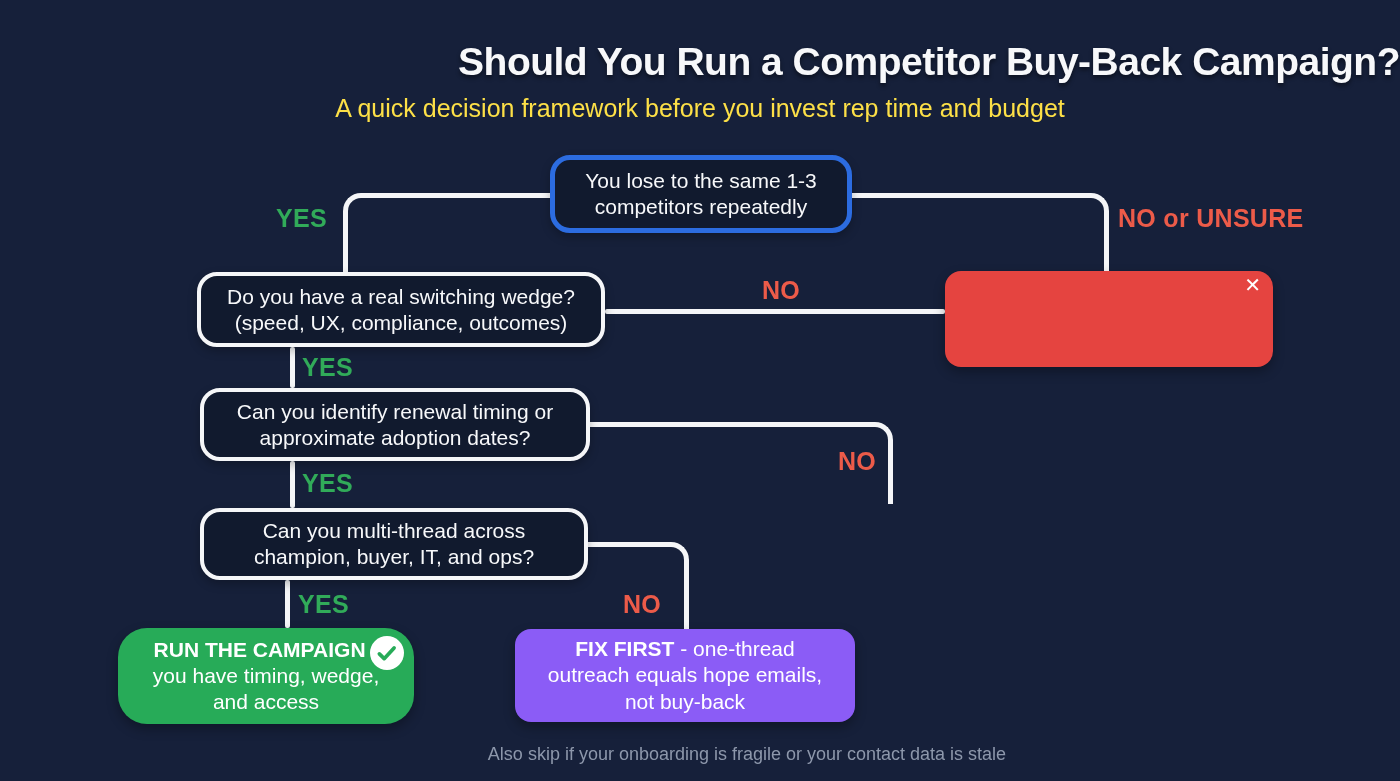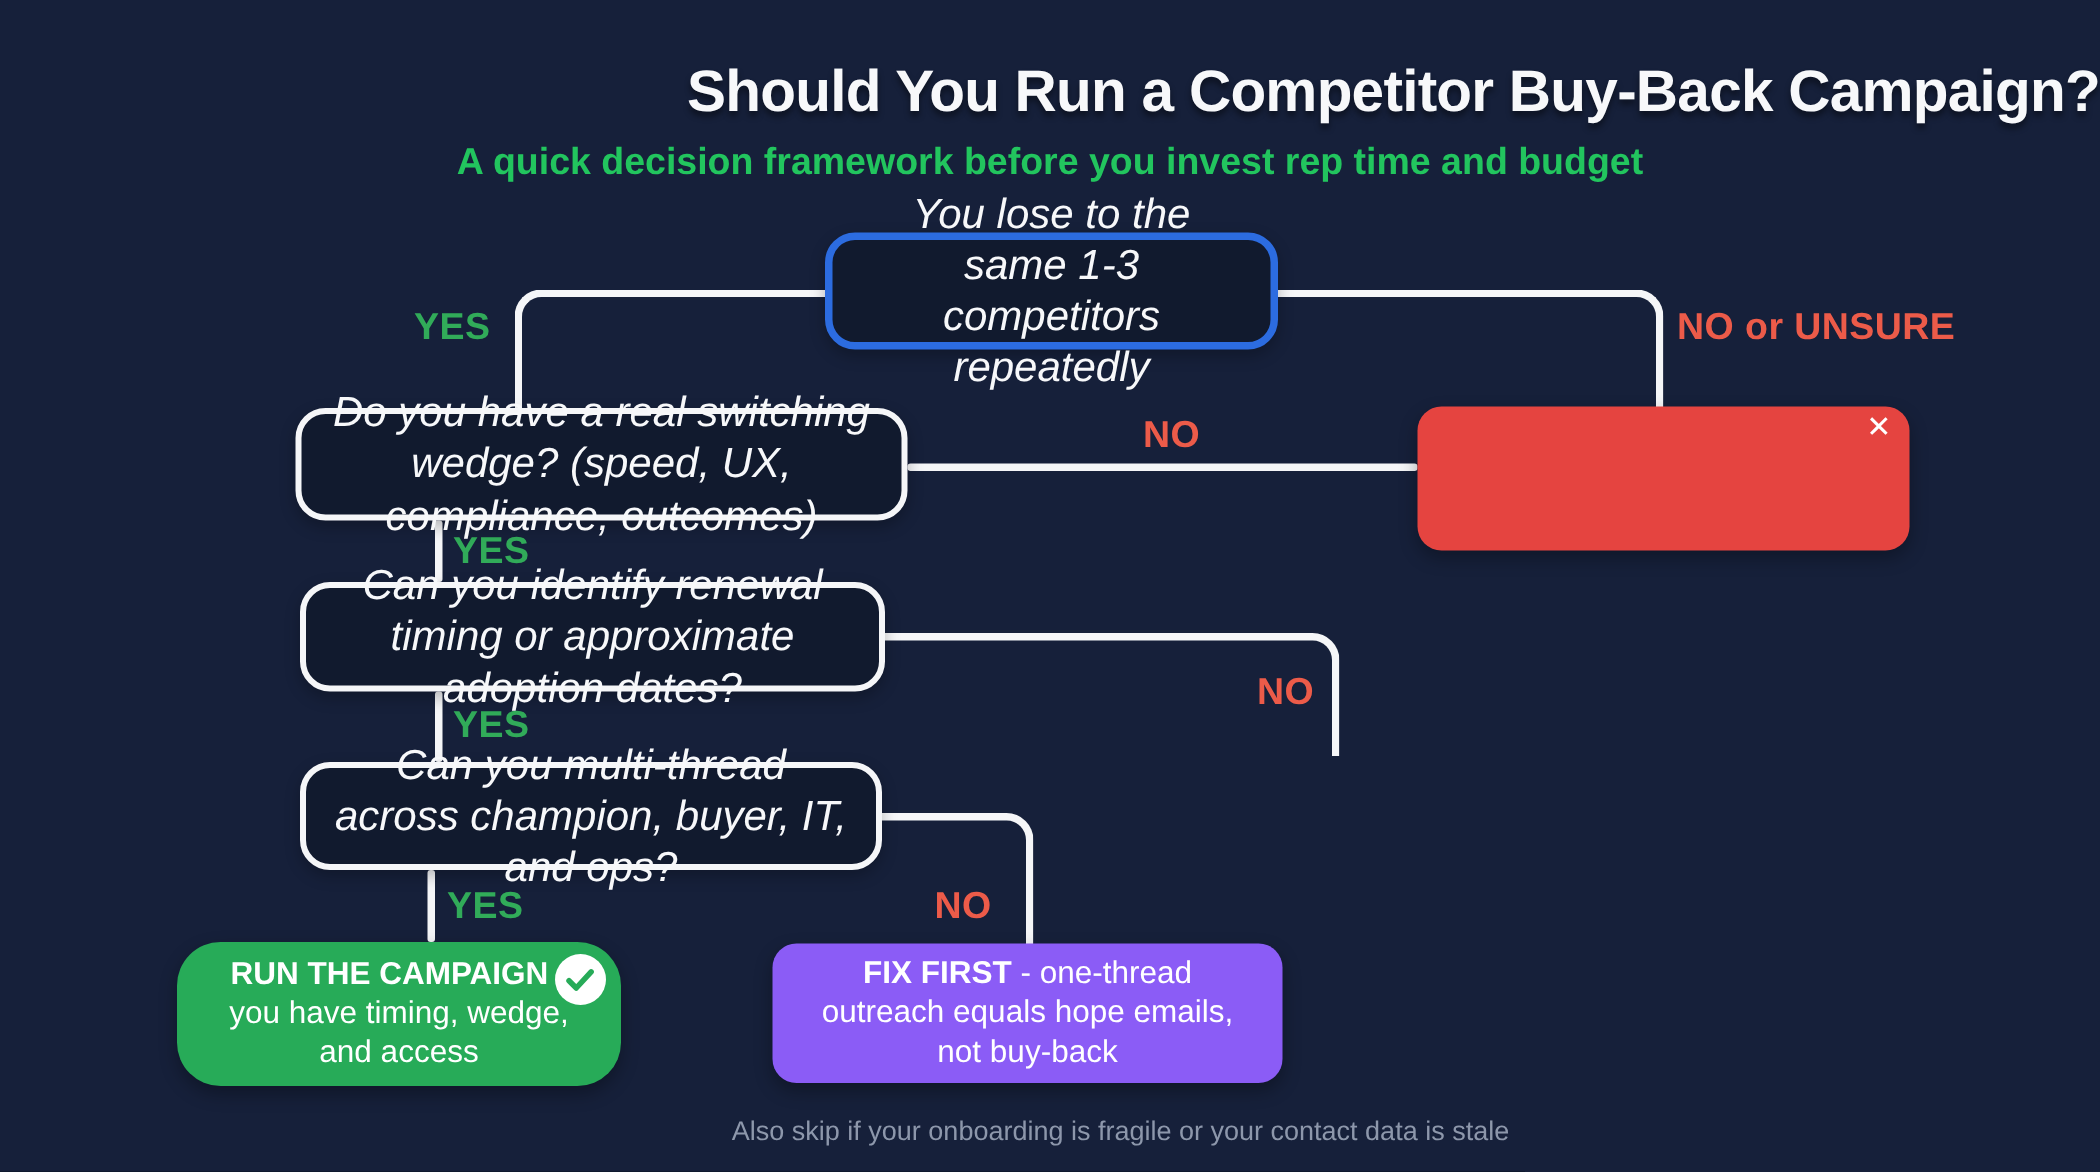--- a/index.html
+++ b/index.html
@@ -10,21 +10,21 @@
     -webkit-font-smoothing:antialiased;
   }
   
   .title{
     position:absolute;left:0;top:40px;width:100%;text-align:right;
     color:#f7f8fa;font-size:39px;font-weight:700;letter-spacing:-0.5px;
     text-shadow:0 3px 4px rgba(0,0,0,0.45);
   }
   .subtitle{
     position:absolute;left:0;top:94px;width:100%;text-align:center;
-    color:#22c55e;font-size:25px;font-weight:700;
+    color:#fde047;font-size:25px;font-weight:400;
   }
   .footnote{
     position:absolute;left:0;top:744px;width:100%;text-align:center;
     color:#8d97ab;font-size:18px;padding-left:47px;
   }
   
   .edge{position:absolute;}
   .edge.h{background:#f5f6f8;height:5px;border-radius:2px;}
   .edge.v{background:#f5f6f8;width:5px;border-radius:2px;}
   .edge.elbow-lt{border-left:5px solid #f5f6f8;border-top:5px solid #f5f6f8;border-top-left-radius:18px;}
@@ -34,24 +34,23 @@
   .e-wedge-no{left:605px;top:309px;width:340px;}
   .e-wedge-yes{left:290px;top:347px;height:41px;}
   .e-renewal-no{left:590px;top:422px;width:298px;height:77px;}
   .e-renewal-yes{left:290px;top:461px;height:47px;}
   .e-thread-no{left:588px;top:542px;width:96px;height:87px;}
   .e-thread-yes{left:285px;top:580px;height:48px;}
   
   .dnode{
     position:absolute;display:flex;align-items:center;justify-content:center;
     background:#111a2e;border:4px solid #f5f6f8;border-radius:20px;
-    color:#f7f8fa;font-size:28px;line-height:1.22;text-align:center;
+    color:#f7f8fa;font-size:21px;line-height:1.22;text-align:center;
     padding:4px 18px;box-sizing:border-box;
     box-shadow:0 4px 10px rgba(0,0,0,0.25);
-    font-style:italic;
   }
   .n-start{left:550px;top:155px;width:302px;height:78px;border:5px solid #2c6ce0;}
   .n-wedge{left:197px;top:272px;width:408px;height:75px;}
   .n-renewal{left:200px;top:388px;width:390px;height:73px;}
   .n-thread{left:200px;top:508px;width:388px;height:72px;}
   
   .tnode{
     position:absolute;display:flex;align-items:center;justify-content:center;
     border-radius:16px;color:#ffffff;font-size:21px;line-height:1.25;text-align:center;
     padding:8px 18px;box-sizing:border-box;

